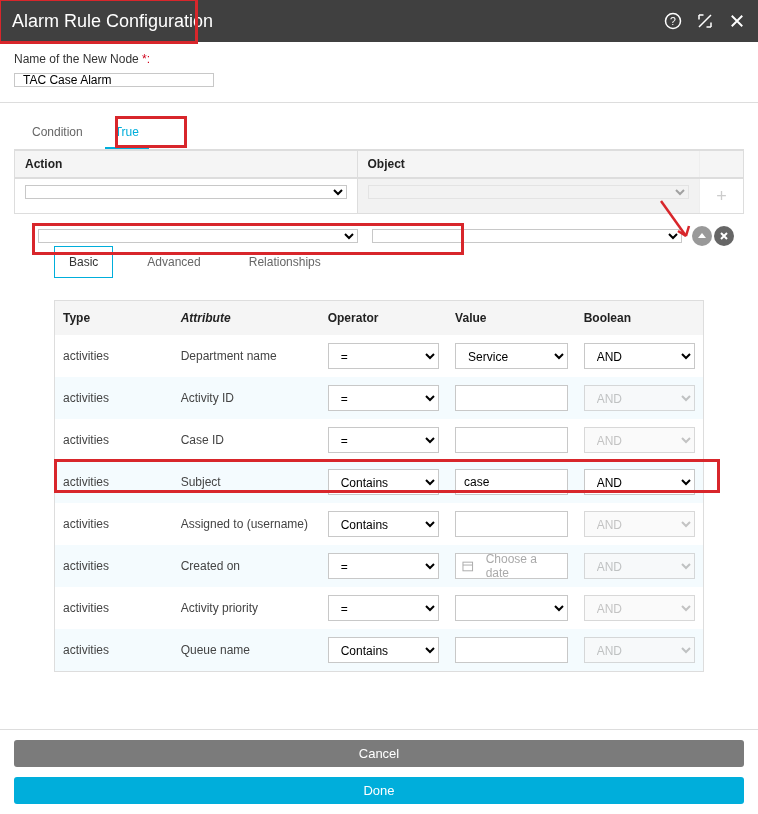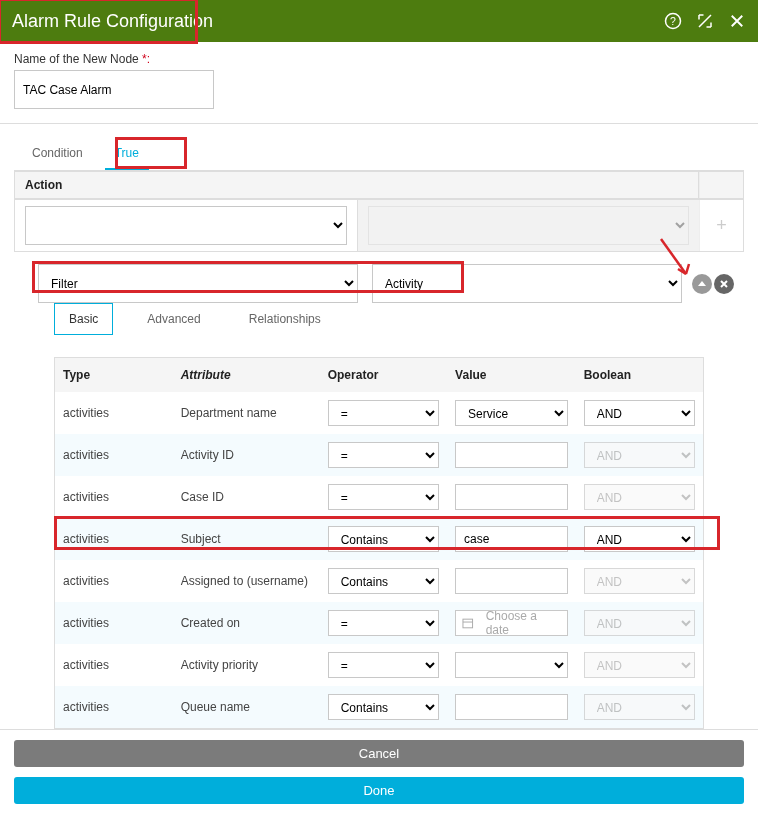--- a/index.html
+++ b/index.html
@@ -1,30 +1,30 @@
 <!DOCTYPE html>
 <html><head>
 <meta charset="utf-8">
 <style>
   * { box-sizing: border-box; margin: 0; padding: 0; font-family: Arial, sans-serif; }
   body { width: 758px; height: 814px; background: #fff; position: relative; }
   
-  .titlebar { background: #4d7c0f; height: 42px; display: flex; align-items: center; padding: 0 12px; color: #fff; }
+  .titlebar { background: #404040; height: 42px; display: flex; align-items: center; padding: 0 12px; color: #fff; }
   .titlebar-title { font-size: 18px; font-weight: 300; }
   .titlebar-icons { margin-left: auto; display: flex; gap: 14px; align-items: center; }
   .titlebar-icons svg { width: 18px; height: 18px; fill: #fff; cursor: pointer; }
   
   .red-box-title { position: absolute; top: -2px; left: -2px; width: 200px; height: 46px; border: 3px solid #d8262b; pointer-events: none; z-index: 10; }
   
   .body-area { padding: 10px 14px 0 14px; }
   
   .field-label { font-size: 12px; color: #333; margin-bottom: 4px; }
   .field-label .req { color: #d0021b; }
   input[type="text"], select, .select-box {
-    font-size: 12px; padding: 5px 8px; border: 1px solid #c8c8c8; background: #fff; height: 39px;
+    font-size: 12px; padding: 5px 8px; border: 1px solid #c8c8c8; background: #fff; height: 14px;
   }
   input[type="text"] { width: 200px; }
   
   .hr { border: none; border-top: 1px solid #ddd; margin: 14px -14px; }
   
   .tabs { display: flex; gap: 12px; border-bottom: 1px solid #ddd; position: relative; padding-left: 8px; }
   .tab { font-size: 12px; color: #666; padding: 8px 10px; cursor: pointer; }
   .tab.active { color: #00aedb; border-bottom: 2px solid #00aedb; }
   .red-box-tab { position: absolute; width: 72px; height: 32px; border: 3px solid #d8262b; pointer-events: none; left: 101px; top: -1px; }
   
@@ -111,20 +111,21 @@
 
   <div class="tabs">
     <div class="red-box-tab"></div>
     <div class="tab">Condition</div>
     <div class="tab active">True</div>
   </div>
 
 
   <div class="action-object-row">
     <div class="ao-cell ao-header">Action</div>
+    <div class="ao-cell ao-header">Object</div>
     <div class="ao-side ao-header"></div>
   </div>
   <div class="action-object-row">
     <div class="ao-cell ao-body">
       <select class="select-wide"><option></option></select>
     </div>
     <div class="ao-cell ao-body" style="background:#f2f2f2;">
       <select class="select-wide" disabled="" style="background:#f2f2f2;border-color:#ddd;"><option></option></select>
     </div>
     <div class="ao-side">

